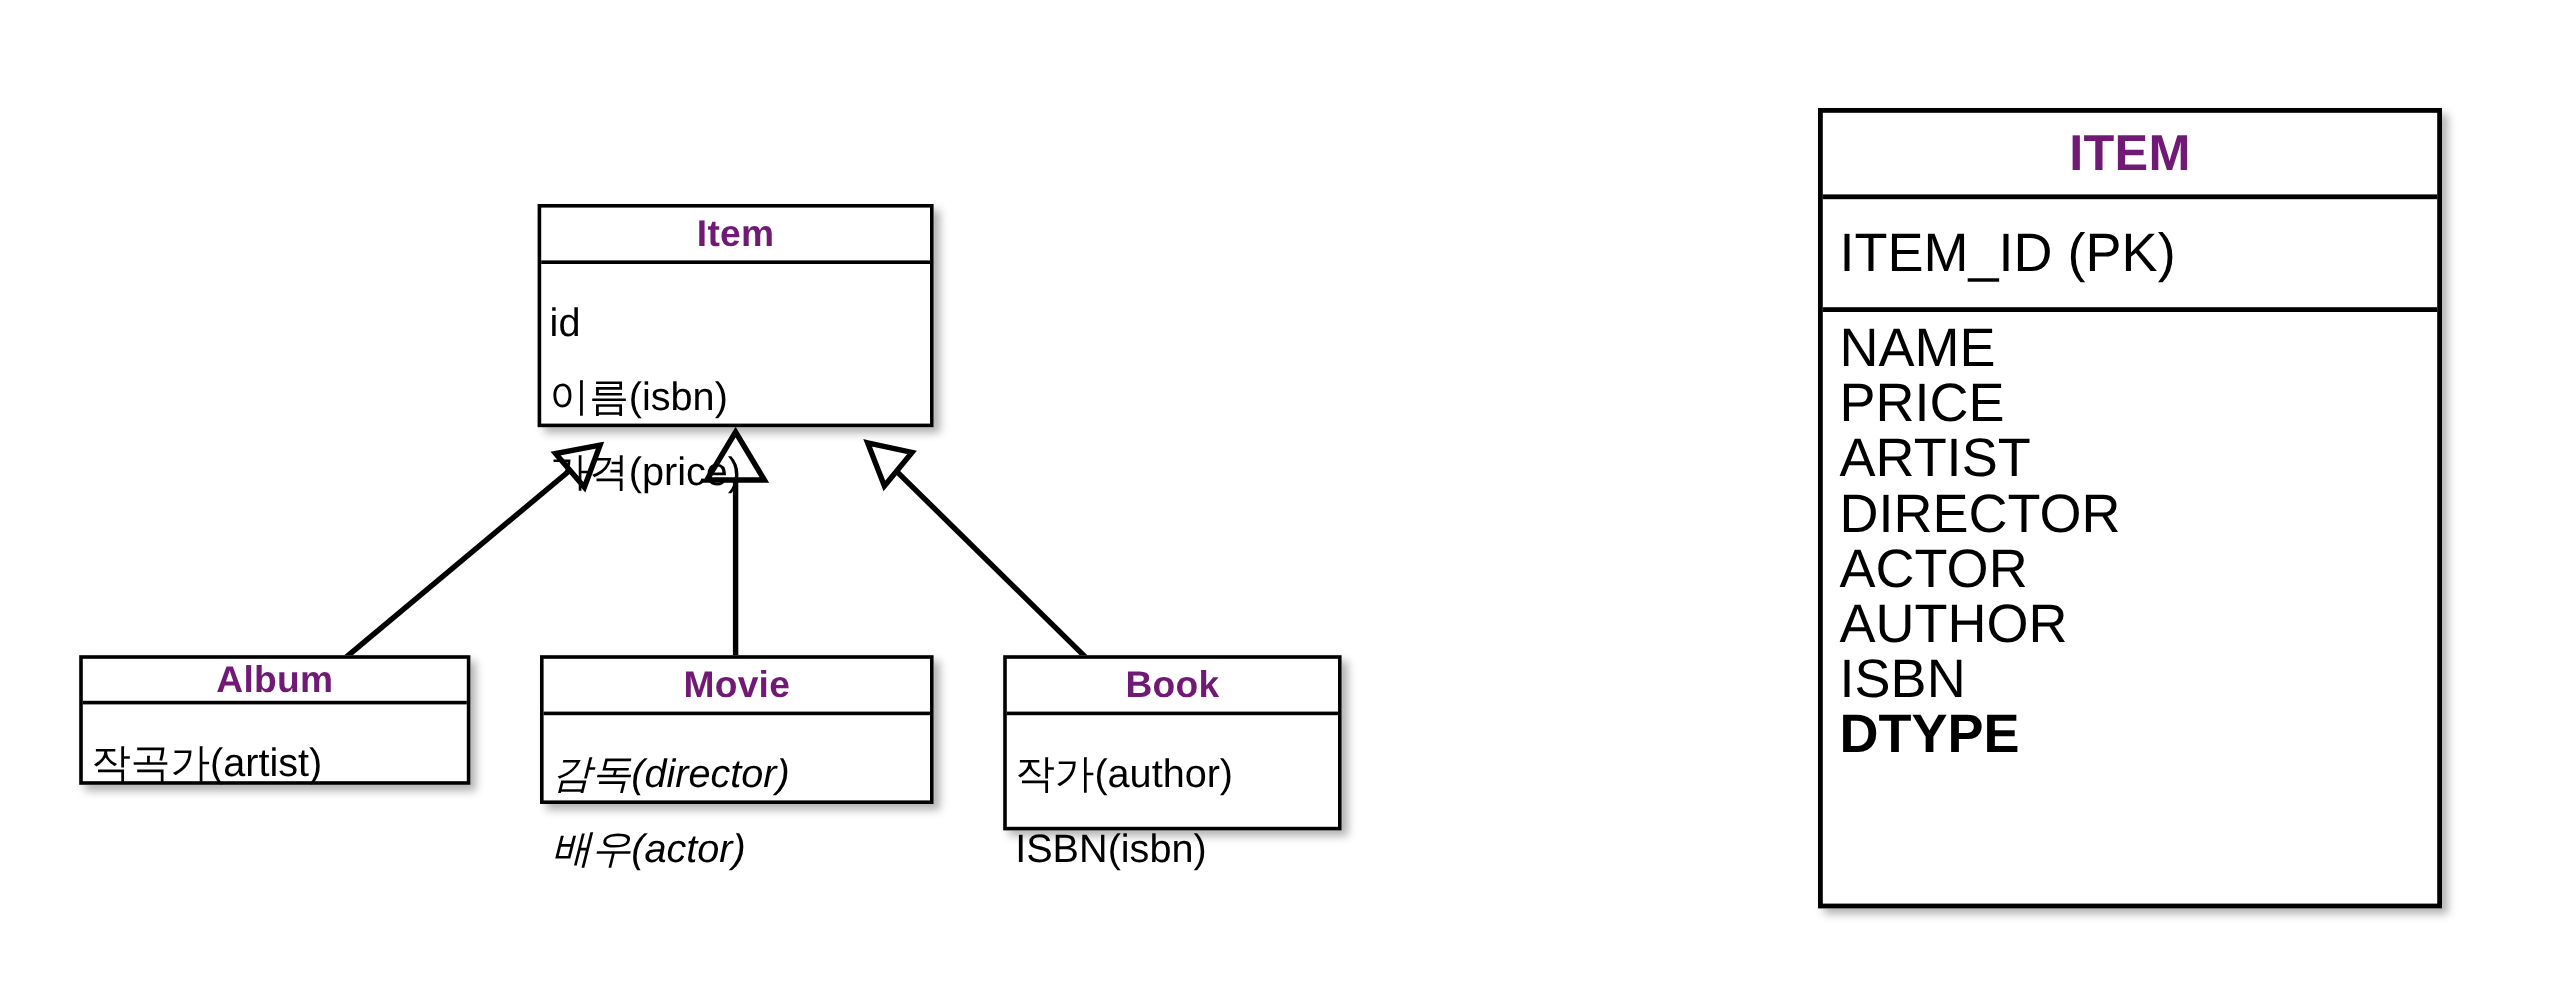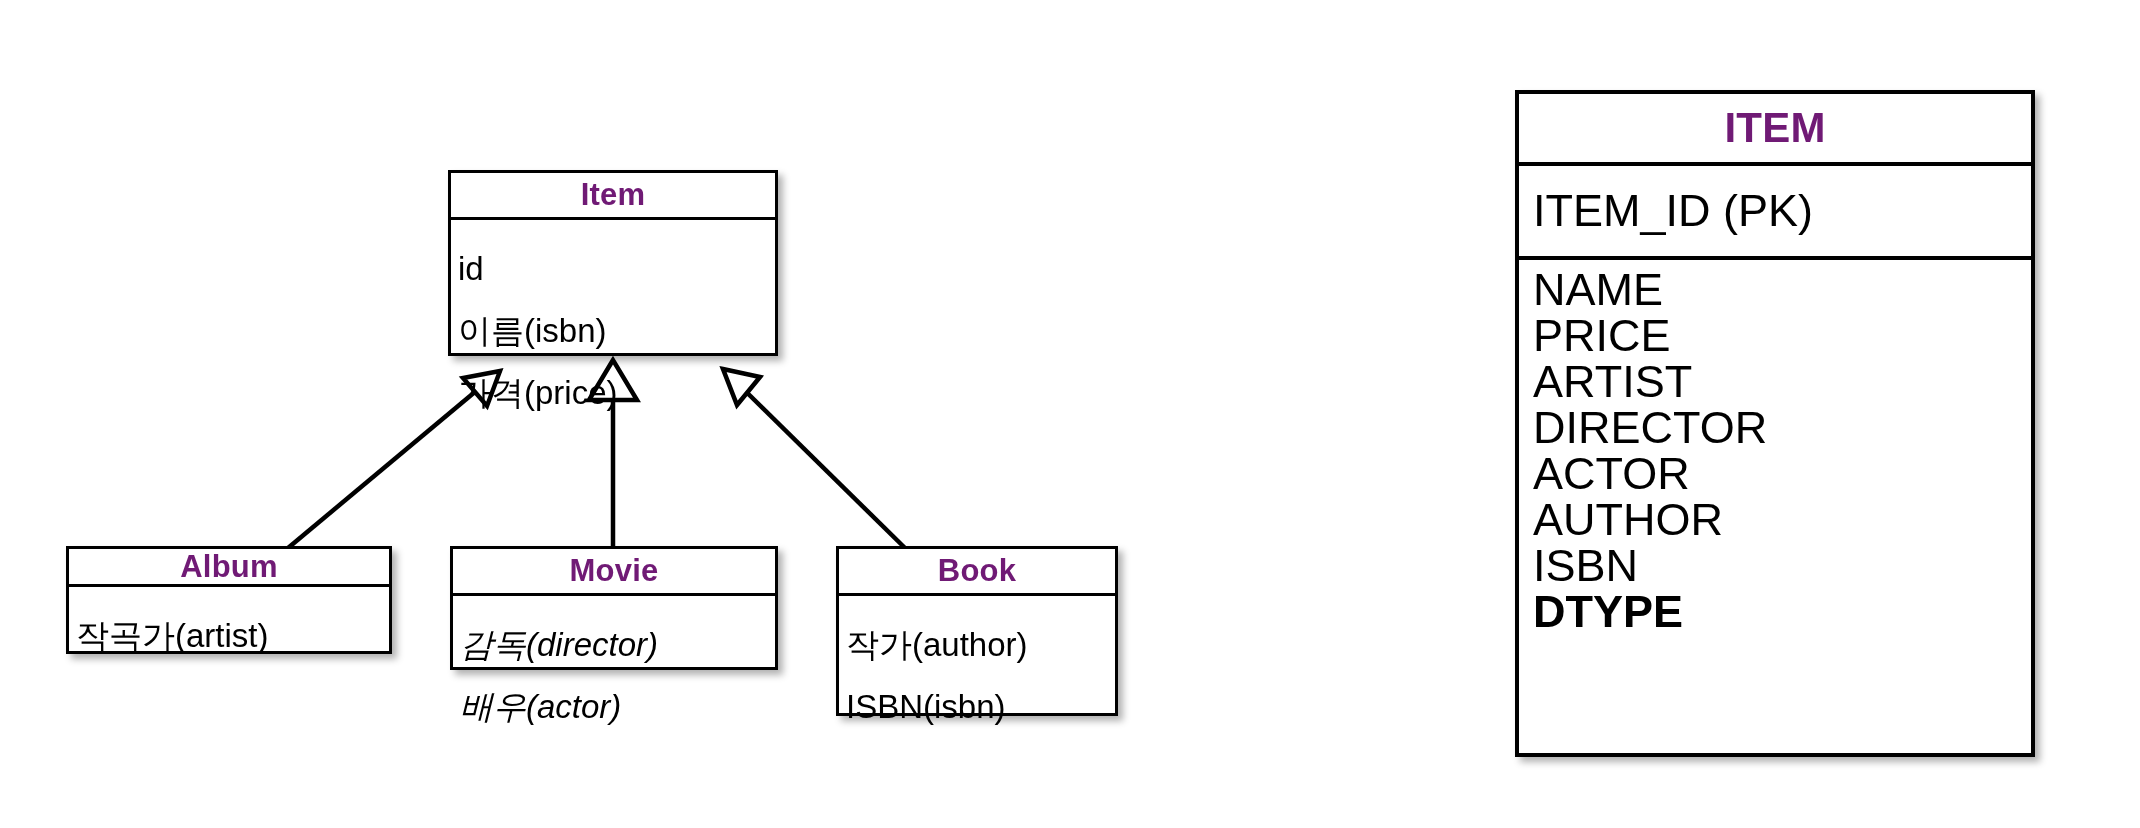--- a/index.html
+++ b/index.html
@@ -136,21 +136,21 @@
   </div>
 
   <div class="uml-box cls" style="left:450px; top:546px; width:328px; height:124px;">
     <div class="uml-title" style="height:47px;">Movie</div>
     <div class="uml-body" style="padding-top:5px;font-style:italic;">
       <div class="uml-attr">감독(director)</div>
       <div class="uml-attr">배우(actor)</div>
     </div>
   </div>
 
-  <div class="uml-box cls" style="left:836px; top:546px; width:282px; height:170px;">
+  <div class="uml-box cls" style="left:836px; top:546px; width:282px; height:146px;">
     <div class="uml-title" style="height:47px;">Book</div>
     <div class="uml-body" style="padding-top:5px;">
       <div class="uml-attr">작가(author)</div>
       <div class="uml-attr">ISBN(isbn)</div>
     </div>
   </div>
 
   <div class="uml-box tbl" style="left:1515px; top:90px; width:520px; height:667px;">
     <div class="uml-title" style="height:72px;">ITEM</div>
     <div class="pk-row" style="height:94px;">ITEM_ID (PK)</div>

